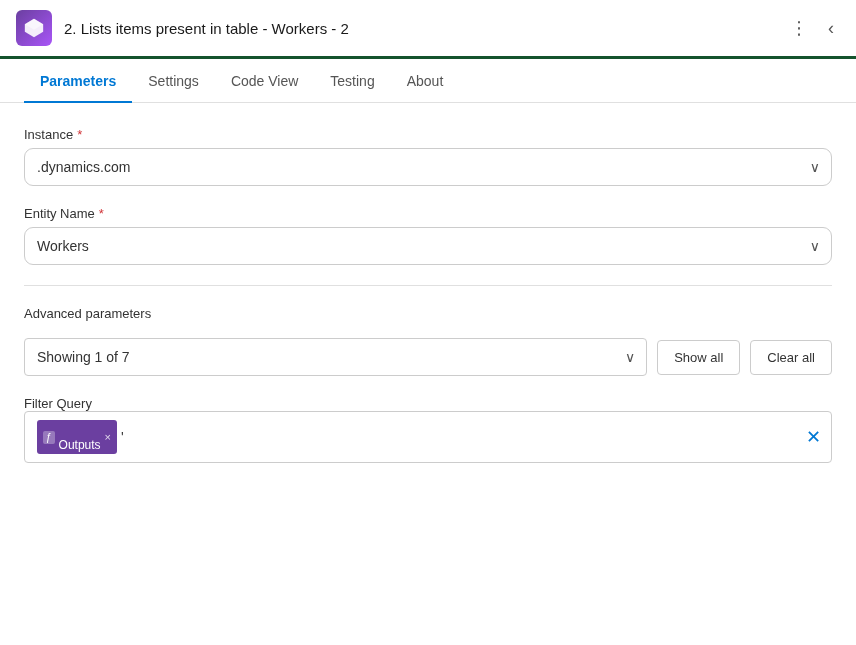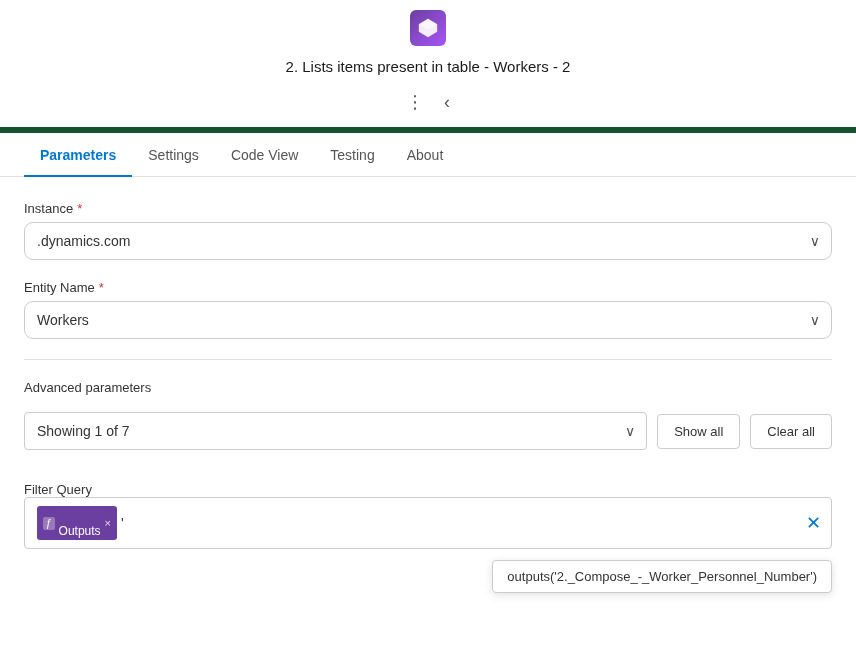--- a/index.html
+++ b/index.html
@@ -18,24 +18,23 @@
       background: #fff;
       display: flex;
       flex-direction: column;
     }
 
     
     .header {
       display: flex;
       align-items: center;
       padding: 10px 16px;
-      border-bottom: 6px solid #14532d;
+      border-bottom: 3px solid #14532d;
       gap: 12px;
       min-height: 56px;
-      flex-direction: column;
     }
 
     .app-icon {
       width: 36px;
       height: 36px;
       background: linear-gradient(135deg, #6b3fa0, #a855f7);
       border-radius: 6px;
       display: flex;
       align-items: center;
       justify-content: center;
@@ -150,21 +149,21 @@
       border: none;
       border-top: 1px solid #e0e0e0;
       margin: 16px 0 20px;
     }
 
     
     .advanced-row {
       display: flex;
       align-items: center;
       gap: 10px;
-      margin-bottom: 32px;
+      margin-bottom: 20px;
     }
 
     .advanced-label {
       font-size: 13px;
       color: #333;
       margin-bottom: 17px;
     }
 
     .advanced-dropdown-wrapper {
       flex: 1;
@@ -360,19 +359,16 @@
       <div class="filter-input-wrapper">
         <div class="filter-chip">
           <span class="chip-icon">ƒ</span>
           <span class="chip-label">Outputs</span>
           <span class="chip-close">×</span>
         </div>
         <span class="filter-text"> '</span>
         <span class="clear-icon-btn">✕</span>
       </div>
 
-      <div class="tooltip-popup">
-        <span>outputs('2._Compose_-_Worker_Personnel_Number')</span>
-      </div>
     </div>
 
   </div>
 </div>
 
 </body></html>

